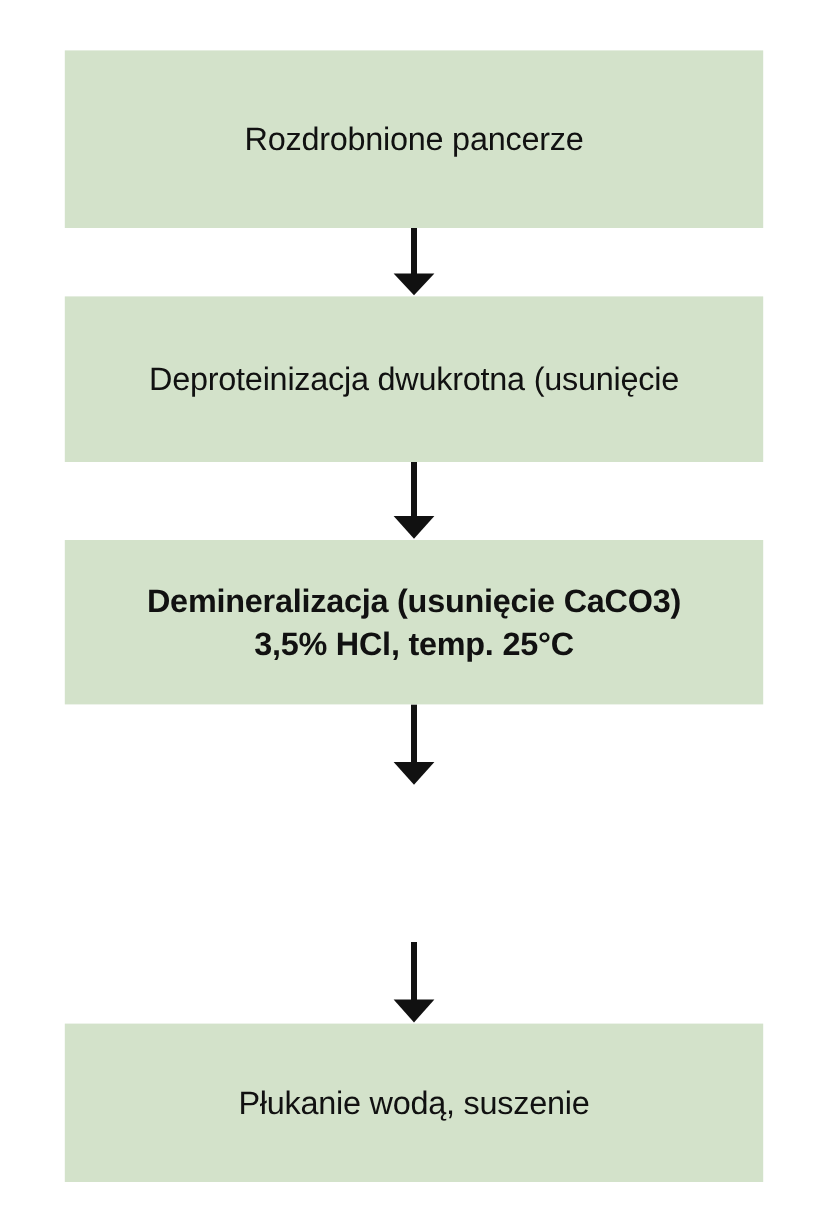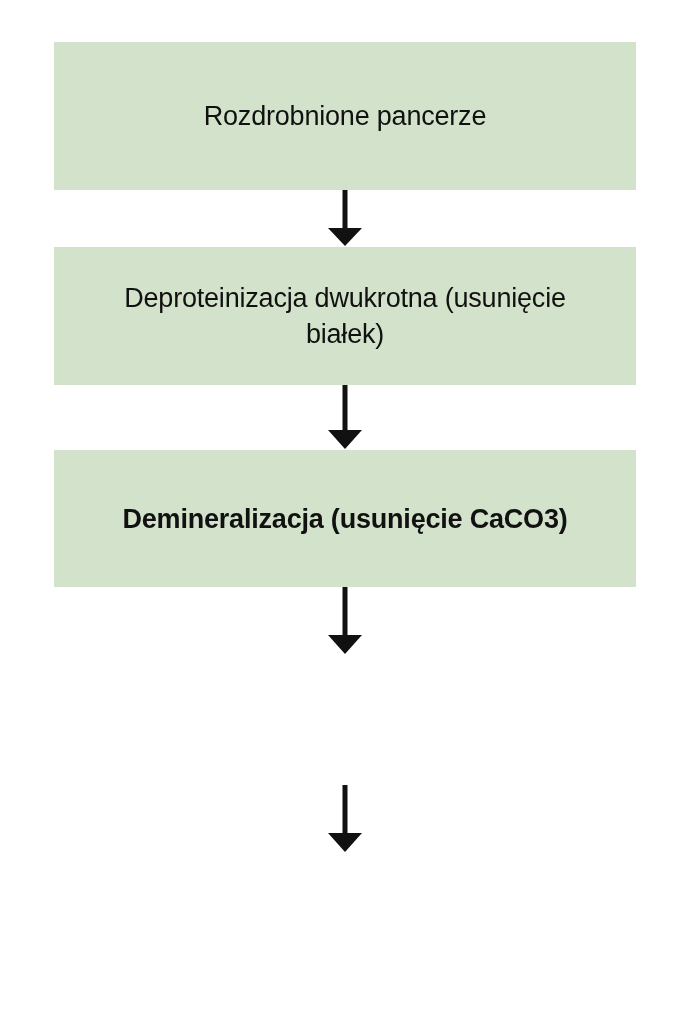--- a/index.html
+++ b/index.html
@@ -63,43 +63,46 @@
 
   <div class="arrow" style="top:190px;height:57px;">
     <svg width="40" height="57" viewBox="0 0 40 57">
       <rect x="17.5" y="0" width="5" height="40" fill="#111111"></rect>
       <polygon points="3,38 37,38 20,56" fill="#111111"></polygon>
     </svg>
   </div>
 
   <div class="step-box" style="top:247px;height:138px;">
     <span class="step-line">Deproteinizacja dwukrotna (usunięcie</span>
-    <span class="step-line">białek)</span>
   </div>
 
   <div class="arrow" style="top:385px;height:65px;">
     <svg width="40" height="65" viewBox="0 0 40 65">
       <rect x="17.5" y="0" width="5" height="47" fill="#111111"></rect>
       <polygon points="3,45 37,45 20,64" fill="#111111"></polygon>
     </svg>
   </div>
 
   <div class="step-box" style="top:450px;height:137px;font-weight:bold;">
     <span class="step-line">Demineralizacja (usunięcie CaCO3)</span>
+    <span class="step-line">3,5% HCl, temp. 25°C</span>
   </div>
 
   <div class="arrow" style="top:587px;height:68px;">
     <svg width="40" height="68" viewBox="0 0 40 68">
       <rect x="17.5" y="0" width="5" height="50" fill="#111111"></rect>
       <polygon points="3,48 37,48 20,67" fill="#111111"></polygon>
     </svg>
   </div>
 
 
   <div class="arrow" style="top:785px;height:68px;">
     <svg width="40" height="68" viewBox="0 0 40 68">
       <rect x="17.5" y="0" width="5" height="50" fill="#111111"></rect>
       <polygon points="3,48 37,48 20,67" fill="#111111"></polygon>
     </svg>
   </div>
 
+  <div class="step-box" style="top:853px;height:132px;">
+    <span class="step-line">Płukanie wodą, suszenie</span>
+  </div>
 
 </div>
 
 </body></html>

